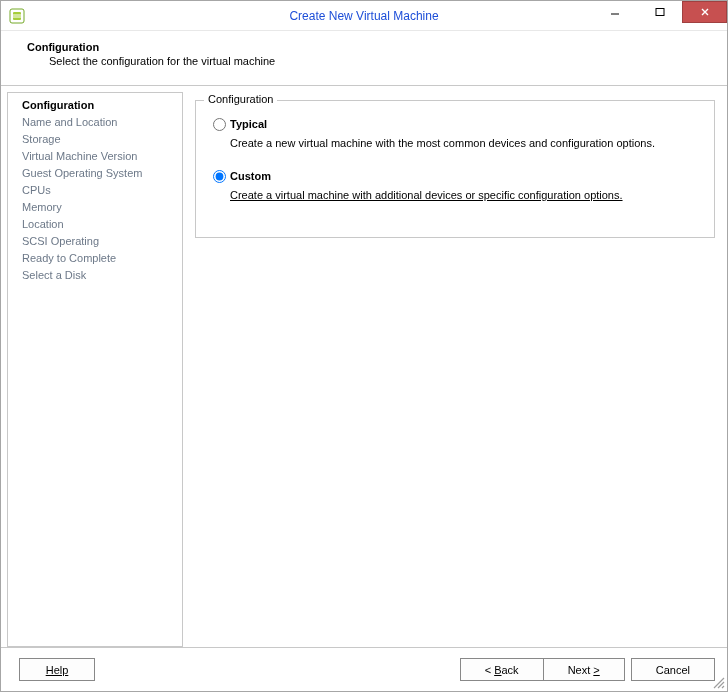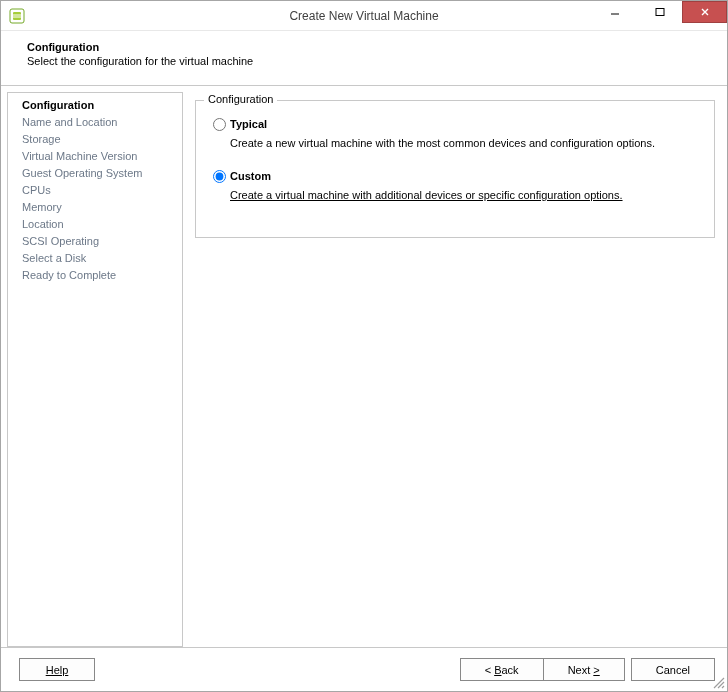--- a/index.html
+++ b/index.html
@@ -35,21 +35,21 @@
       margin-left: 8px;
       display: flex;
       align-items: center;
       justify-content: center;
     }
     .titlebar-title {
       position: absolute;
       left: 50%;
       transform: translateX(-50%);
       font-size: 12px;
-      color: #404040;
+      color: #1d4ed8;
     }
     .titlebar-controls {
       position: absolute;
       right: 0;
       top: 0;
       display: flex;
       height: 22px;
     }
     .titlebar-btn {
       width: 45px;
@@ -71,20 +71,21 @@
     .header {
       padding: 10px 14px 18px 26px;
       border-bottom: 1px solid #c8c8c8;
       background: #fff;
     }
     .header-title {
       font-weight: bold;
       font-size: 11px;
     }
     .header-subtitle {
+      margin-left: 22px;
       margin-top: 2px;
       color: #000;
     }
     .body {
       flex: 1;
       display: flex;
       padding: 6px 6px 0 6px;
     }
     .sidebar {
       width: 176px;
@@ -234,22 +235,22 @@
     <div class="sidebar">
       <div class="sidebar-item active">Configuration</div>
       <div class="sidebar-item">Name and Location</div>
       <div class="sidebar-item">Storage</div>
       <div class="sidebar-item">Virtual Machine Version</div>
       <div class="sidebar-item">Guest Operating System</div>
       <div class="sidebar-item">CPUs</div>
       <div class="sidebar-item">Memory</div>
       <div class="sidebar-item">Location</div>
       <div class="sidebar-item">SCSI Operating</div>
+      <div class="sidebar-item">Ready to Complete</div>
       <div class="sidebar-item">Select a Disk</div>
-      <div class="sidebar-item">Ready to Complete</div>
     </div>
 
     <div class="main">
       <div class="groupbox">
         <div class="groupbox-title">Configuration</div>
 
         <div class="option">
           <div class="radio-col">
             <input type="radio" name="cfg" style="">
           </div>

